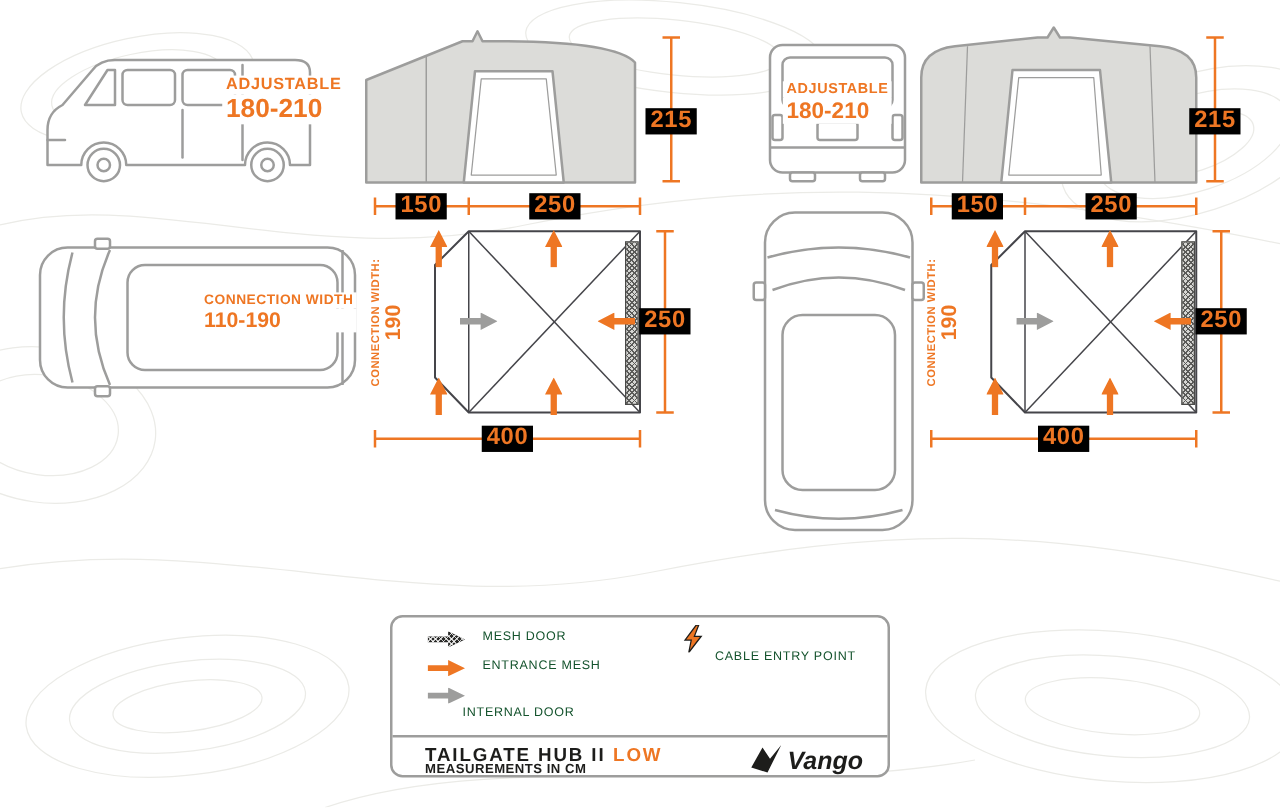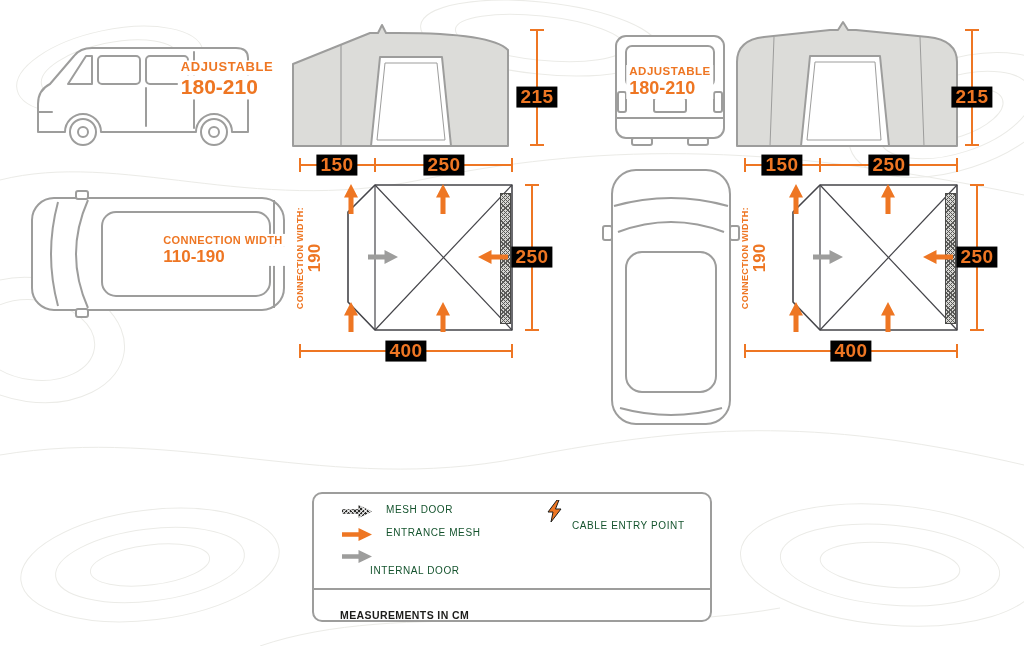--- a/index.html
+++ b/index.html
@@ -256,16 +256,25 @@
     <div class="legend-arrow orange" style="left:28px;top:34px;"></div>
     <div class="legend-label" style="left:72px;top:33px;">ENTRANCE MESH</div>
 
     <div class="legend-arrow gray" style="left:28px;top:56px;"></div>
     <div class="legend-label" style="left:56px;top:55px;margin-top:16px;">INTERNAL DOOR</div>
 
     <div class="legend-note" style="left:26px;top:77px;">MEASUREMENTS IN CM</div>
 
     <div class="legend-divider"></div>
 
-
+    <div class="product">
+      <span>TAILGATE HUB II</span><span class="variant">LOW</span>
+    </div>
+
+    <div class="brand">
+      <svg width="96" height="28" viewBox="0 0 96 28">
+        <path d="M3,21 L12,5 L18,14 L27,3 L16,25 Z" fill="#1d1d1b"></path>
+        <text x="32" y="22" font-family="Liberation Sans, sans-serif" font-size="20" font-style="italic" font-weight="bold" fill="#1d1d1b">Vango</text>
+      </svg>
+    </div>
   </div>
 
 </div>
 
 </body></html>

